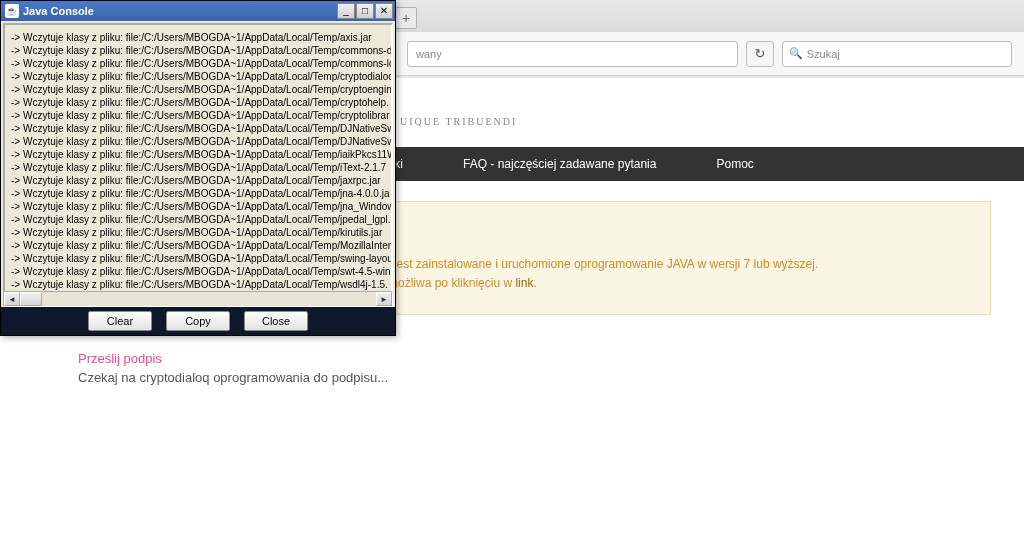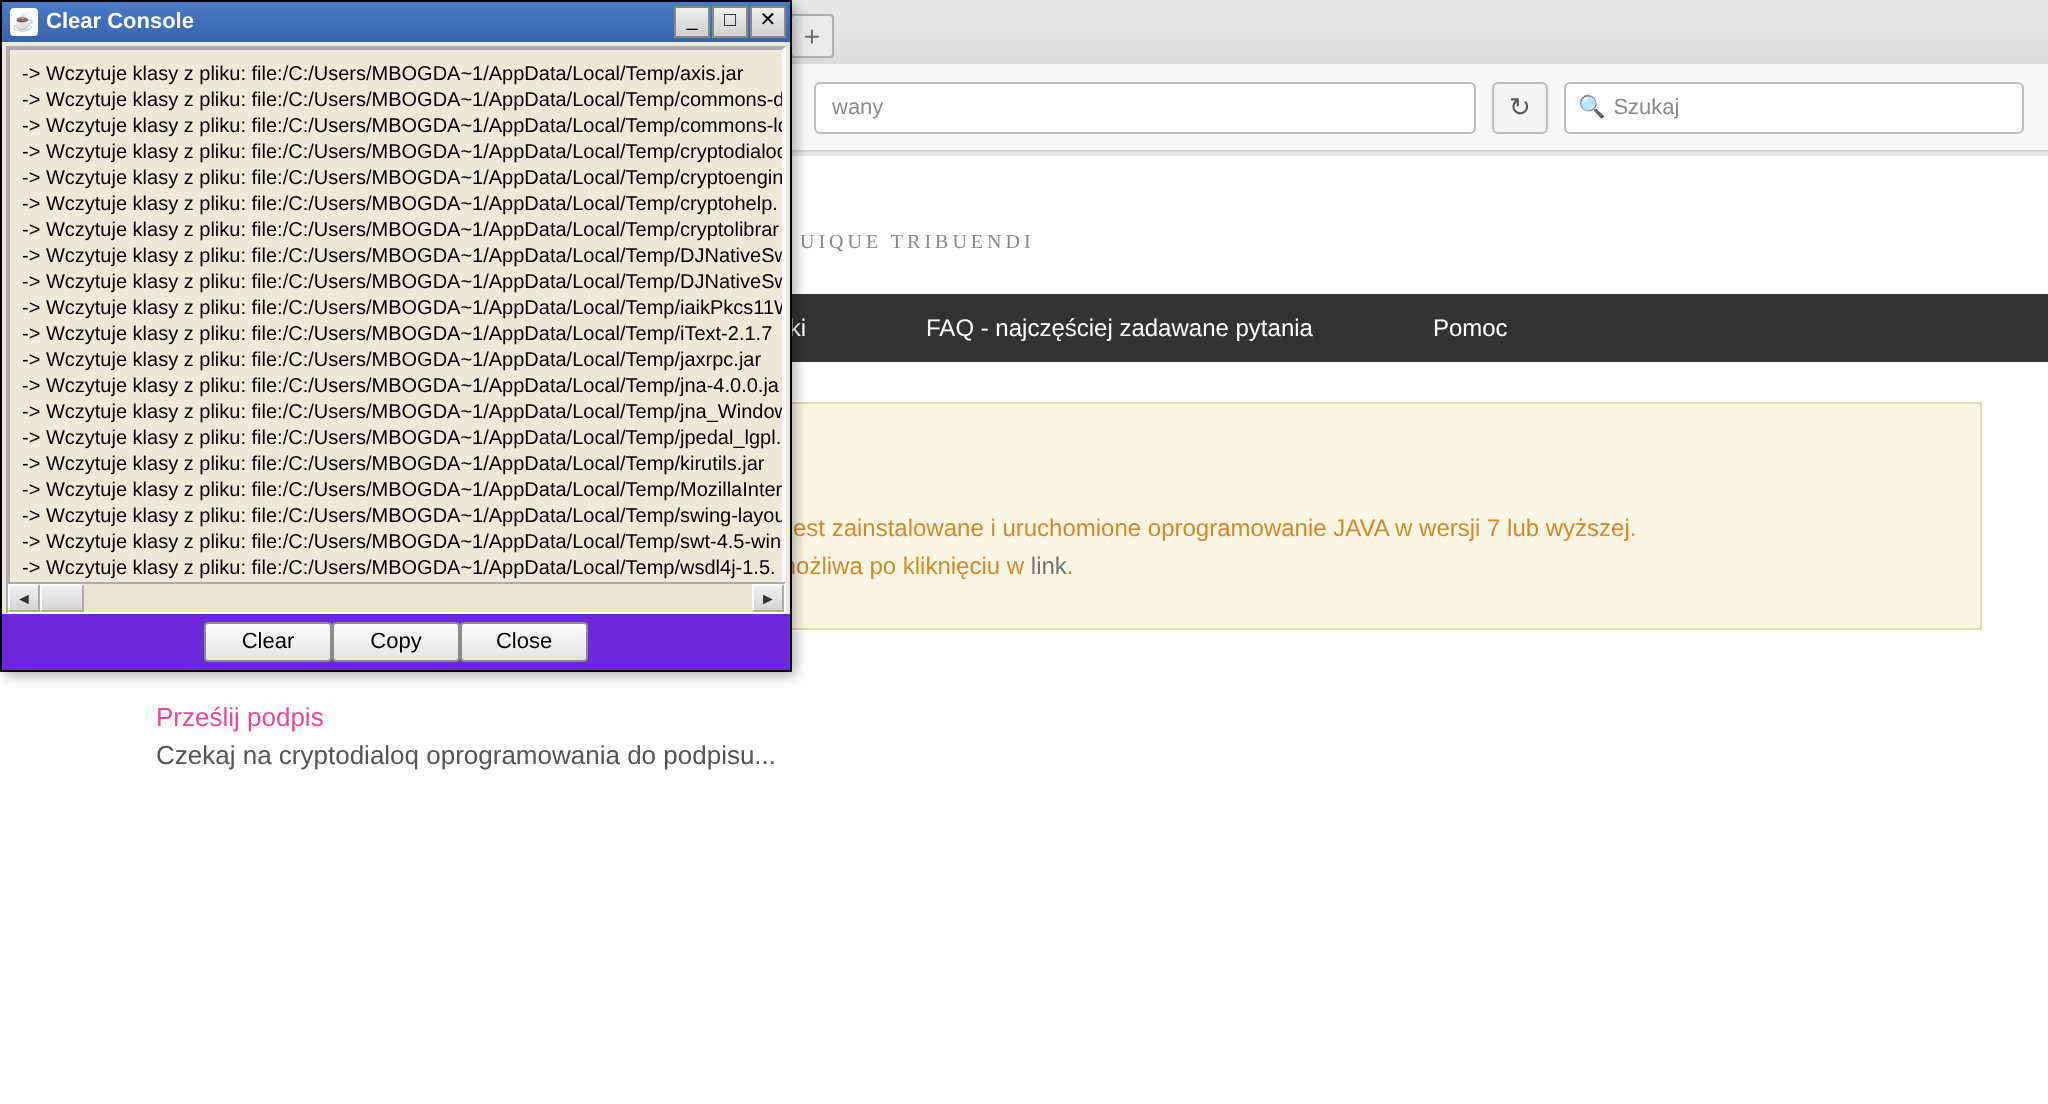--- a/index.html
+++ b/index.html
@@ -19,37 +19,37 @@
   .site-header { background:#fff; padding:30px 0 20px 400px; }
   .site-title { font-family:"Times New Roman",serif; font-size:28px; letter-spacing:2px; color:#666; font-weight:300; }
   .site-small { font-family:"Times New Roman",serif; font-size:10px; letter-spacing:2px; color:#888; }
   .nav-bar { height:34px; background:#333; display:flex; align-items:center; padding-left:55px; color:#fff; font-size:12px; gap:0; }
   .nav-bar .item { padding:0 30px; line-height:34px; cursor:pointer; }
   .nav-bar .item:first-child { padding-left:330px; }
   .content { padding:0 60px; margin-top:20px; position:relative; }
   .notice { background:#fbf6e4; border:1px solid #e6dcae; padding:20px 24px; font-size:12px; line-height:1.6; color:#cc7a00; margin-left:16px; margin-right:0; width:915px; }
   .notice .heading { color:#d08a2e; margin-bottom:14px; font-size:12px; }
   .notice .msg { color:#d08a2e; }
-  .notice a { color:#737373; text-decoration:none; }
+  .notice a { color:#a16207; text-decoration:none; }
   .submit-block { margin-top:36px; margin-left:18px; font-size:13px; color:#555; }
   .submit-block .t1 { color:#ec4899; margin-bottom:4px; }
   
   .java-win { position:absolute; left:0; top:0; width:396px; height:336px; background:#ece9d8; border:1px solid #000; box-shadow:2px 2px 6px rgba(0,0,0,0.3); display:flex; flex-direction:column; z-index:10; }
   .titlebar { height:20px; background:linear-gradient(#4a7ac8,#3a64a8); display:flex; align-items:center; justify-content:space-between; padding:0 2px 0 4px; }
   .titlebar .caption { color:#fff; font-size:11px; font-weight:bold; display:flex; align-items:center; gap:4px; }
   .java-icon { width:14px; height:14px; background:#fff; border-radius:2px; display:inline-flex; align-items:center; justify-content:center; font-size:9px; color:#c00; }
   .win-btns { display:flex; gap:1px; }
   .win-btn { width:18px; height:16px; background:linear-gradient(#f0f0f0,#d0d0d0); border:1px solid #888; font-size:10px; line-height:13px; text-align:center; cursor:pointer; font-family:Arial; }
   .console-body { flex:1; background:#ece9d8; border:2px inset #fff; margin:2px; overflow:hidden; position:relative; }
   .console-text { position:absolute; inset:0; overflow:hidden; padding:6px; font-family:"Segoe UI",Tahoma,sans-serif; font-size:10px; line-height:13px; white-space:nowrap; color:#000; }
   .console-scroll-h { position:absolute; left:2px; right:2px; bottom:28px; height:16px; background:#ece9d8; border:1px inset #fff; display:flex; }
   .h-arrow { width:16px; height:100%; background:linear-gradient(#f0f0f0,#d4d4d4); border:1px outset #fff; display:flex; align-items:center; justify-content:center; font-size:8px; color:#333; cursor:pointer; }
   .h-track { flex:1; background:#e8e4d4; position:relative; }
   .h-thumb { position:absolute; left:0; top:0; bottom:0; width:22px; background:linear-gradient(#f0f0f0,#d4d4d4); border:1px outset #fff; }
-  .btn-row { height:28px; display:flex; align-items:center; justify-content:center; background:#6d28d9; }
+  .btn-row { height:28px; display:flex; align-items:center; justify-content:center; gap:14px; background:#0f172a; }
   .jbtn { width:64px; height:20px; background:linear-gradient(#fdfdfd,#e4e4e4); border:1px solid #8a8a8a; border-radius:2px; font-size:11px; cursor:pointer; }
 </style>
 </head>
 <body>
 
 <div class="browser-shell">
   <div class="tab-strip">
     <div class="new-tab">+</div>
   </div>
   <div class="toolbar">
@@ -90,21 +90,21 @@
         <div>Czekaj na cryptodialoq oprogramowania do podpisu...</div>
       </div>
     </div>
   </div>
 </div>
 
 <div class="java-win">
   <div class="titlebar">
     <div class="caption">
       <span class="java-icon">☕</span>
-      <span>Clear Console</span>
+      <span>Java Console</span>
     </div>
     <div class="win-btns">
       <div class="win-btn">_</div>
       <div class="win-btn">□</div>
       <div class="win-btn">✕</div>
     </div>
   </div>
 
   <div class="console-body">
     <div class="console-text" id="console-text">

